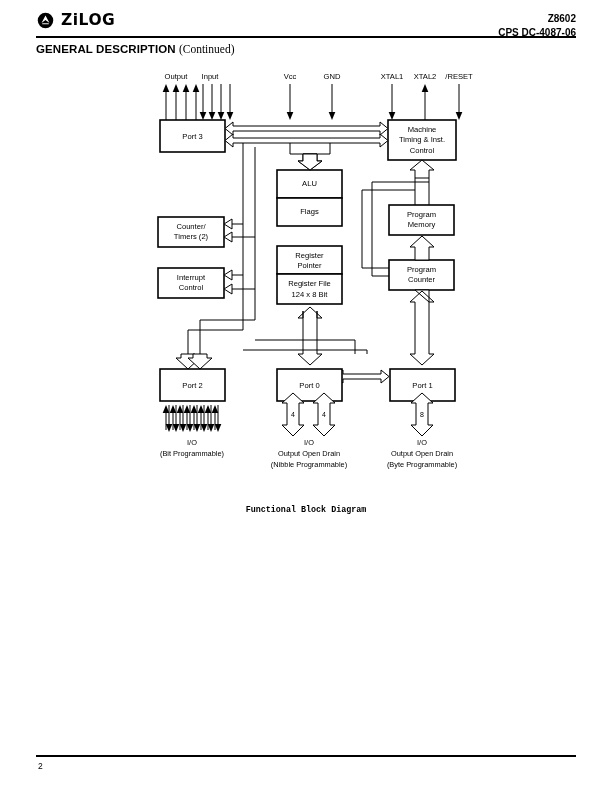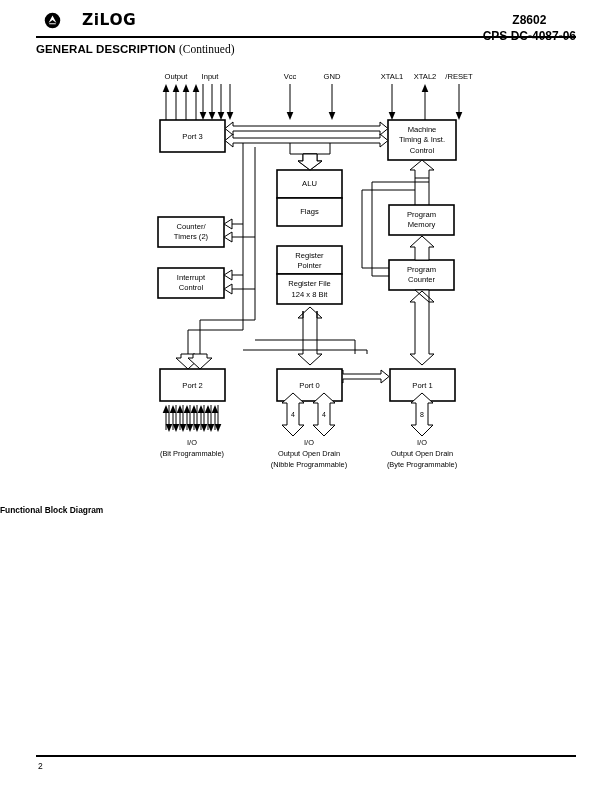--- a/index.html
+++ b/index.html
@@ -20,41 +20,41 @@
   
   #page-header {
     position: absolute;
     left: 36px;
     top: 12px;
     width: 540px;
     height: 30px;
   }
   #logo-group {
     position: absolute;
-    left: 8px;
+    left: 1px;
     top: 0;
     display: flex;
     align-items: center;
-    gap: 21px;
+    gap: 7px;
   }
   #logo-mark { display: block; }
   #logo-wordmark {
     font-family: "DejaVu Sans", sans-serif;
     font-weight: bold;
     font-size: 15.5px;
     letter-spacing: 0.5px;
     line-height: 1;
   }
   #doc-ids {
     position: absolute;
     right: 0;
     top: 0;
-    text-align: center;
-    font-family: "Liberation Sans", sans-serif;
-    font-size: 12px;
+    text-align: right;
+    font-family: "Liberation Sans", sans-serif;
+    font-size: 10px;
     font-weight: bold;
     line-height: 1.35;
   }
   #header-rule {
     position: absolute;
     left: 36px;
     top: 36px;
     width: 540px;
     height: 2.4px;
     background: #000;
@@ -135,21 +135,22 @@
     fill: #000000;
     stroke: none;
   }
 
   
   #figure-caption {
     position: absolute;
     left: 0;
     top: 505px;
     width: 612px;
-    font-family: Liberation Sans, sans-serif;
+    text-align: center;
+    font-family: Liberation Mono, monospace;
     font-weight: bold;
     font-size: 8.4px;
   }
 
   
   #footer-rule {
     position: absolute;
     left: 36px;
     top: 755px;
     width: 540px;

